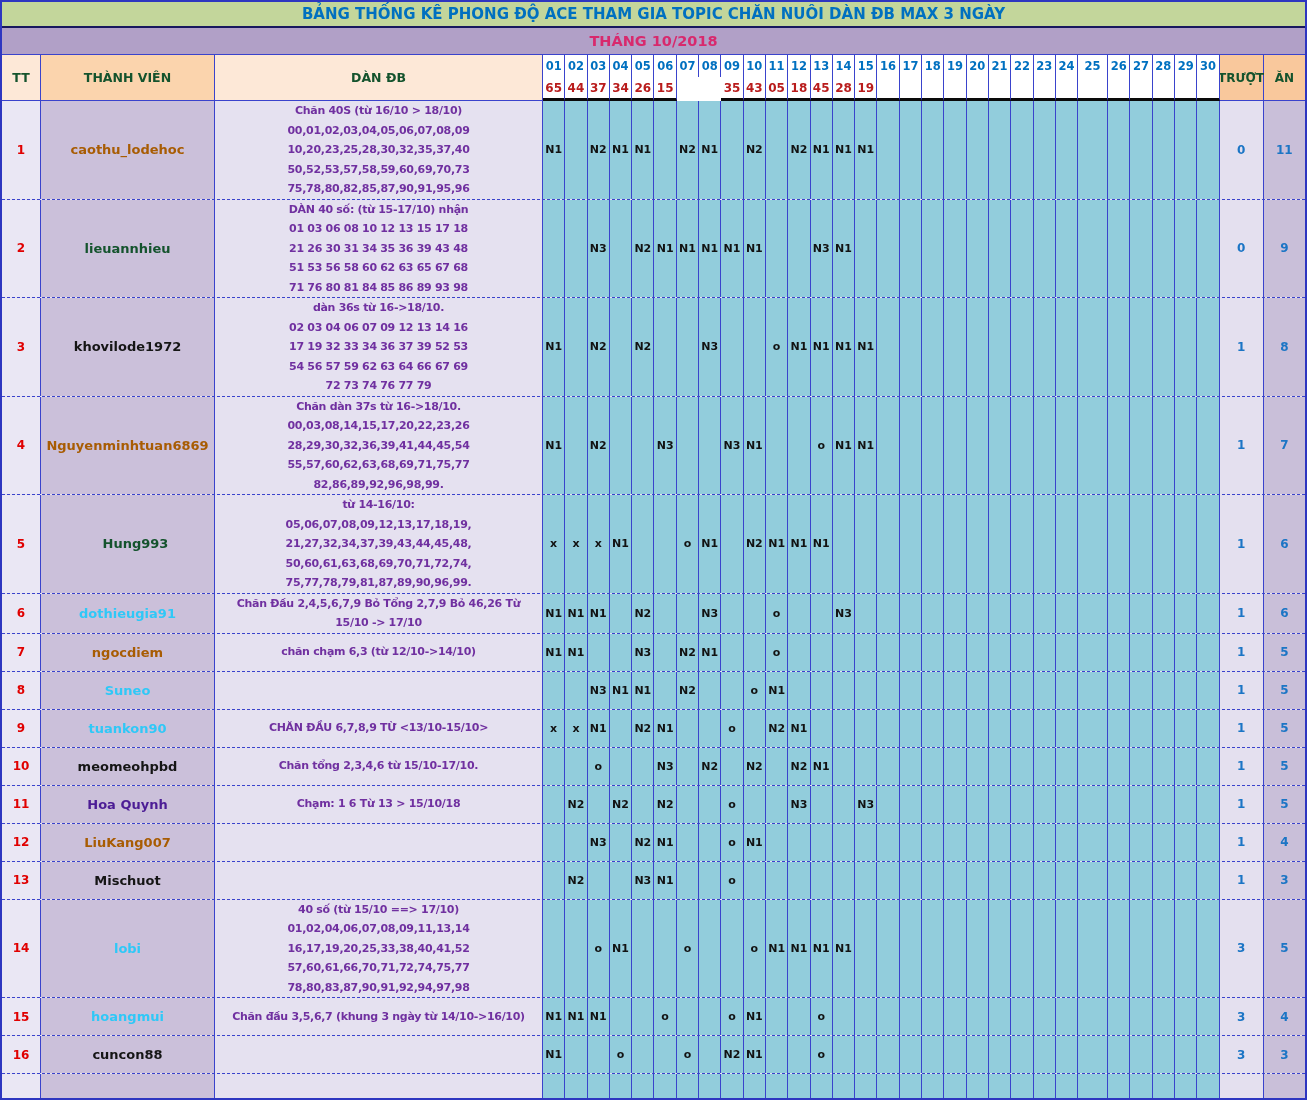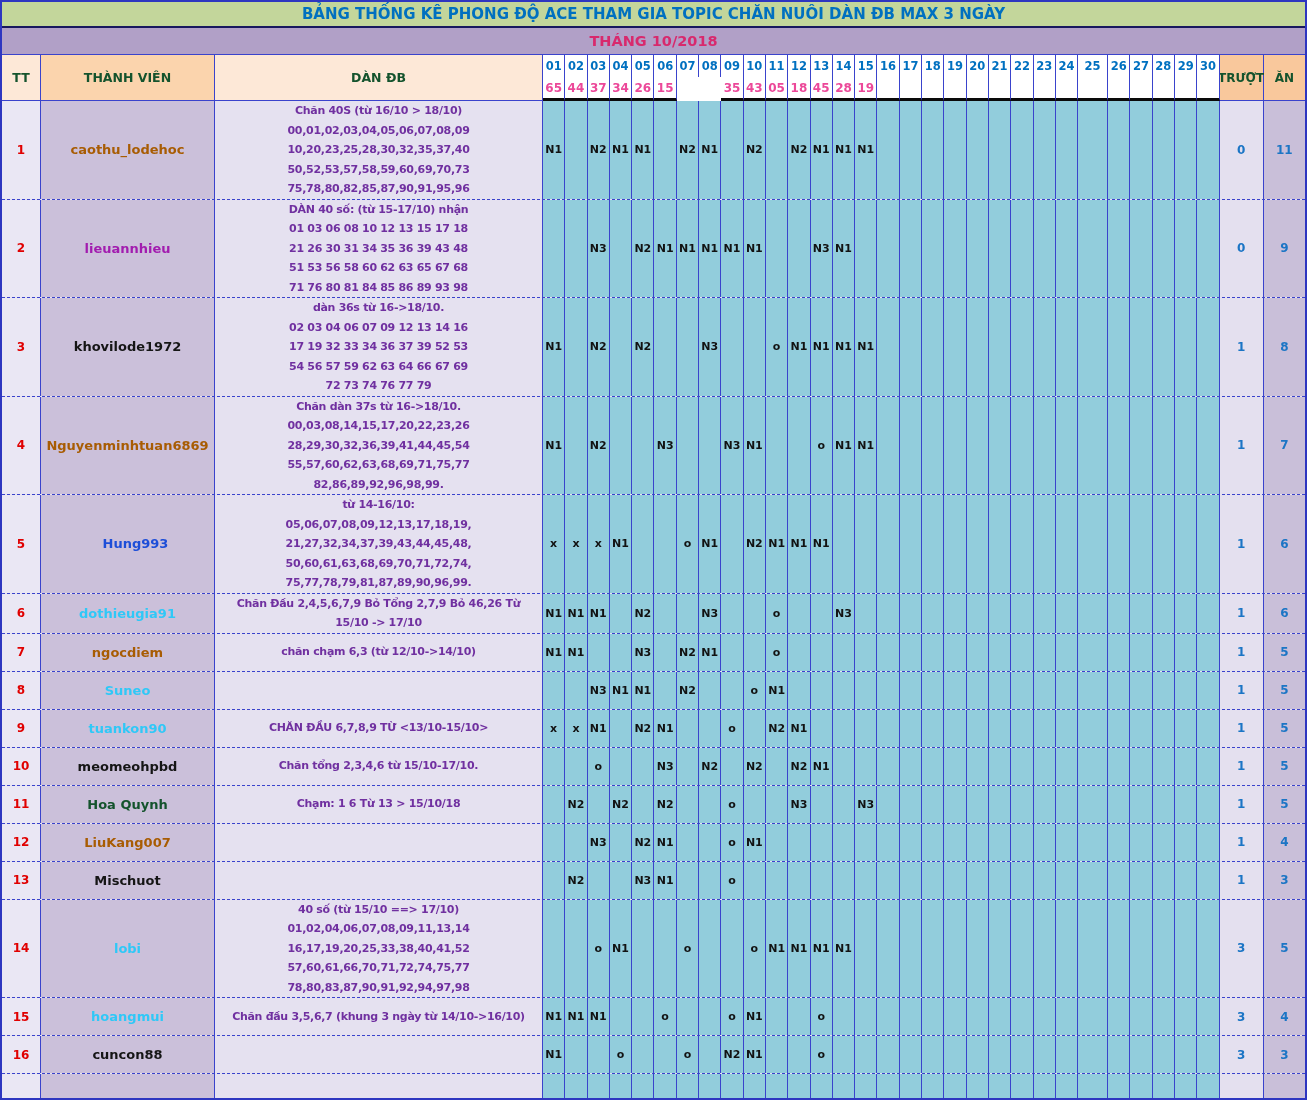--- a/index.html
+++ b/index.html
@@ -27,21 +27,21 @@
   }
   #hgrid{ grid-template-rows:22px 24px; background:#ffffff; }
   .hc{ border-right:1px solid #3a43cc; display:flex; align-items:center; justify-content:center; }
   .hlabel{ background:#fde8d7; color:#14532d; font-size:12.5px; border-bottom:1px solid #3a43cc; }
   .h-tt{ grid-column:1; grid-row:1/3; }
   .h-mem{ grid-column:2; grid-row:1/3; background:#fbd4ad; }
   .h-dan{ grid-column:3; grid-row:1/3; }
   .h-truot{ grid-column:34; grid-row:1/3; background:#f9c89c; font-size:12px; }
   .h-an{ grid-column:35; grid-row:1/3; background:#f9c89c; border-right:none; font-size:12px; }
   .daynum{ color:#0070c0; font-size:11.5px; background:#ffffff; }
-  .dayval{ color:#ec4899; font-size:12px; background:#ffffff; border-bottom:3px solid #0a0a0a; }
+  .dayval{ color:#b91c1c; font-size:12px; background:#ffffff; border-bottom:3px solid #0a0a0a; }
 
   #tbody{ display:flex; flex-direction:column; flex:1; }
   .row{ border-bottom:1px dashed #3a43cc; min-height:38px; }
   .c{ border-right:1px solid #3a43cc; display:flex; align-items:center; justify-content:center; }
   .ttc{ background:#eae7f4; color:#e00000; font-size:12px; }
   .namec{ background:#cbc0da; font-size:13px; }
   .descc{
     background:#e5e1f0; color:#7030a0; font-size:11px; line-height:19.5px;
     white-space:pre-line; text-align:center; letter-spacing:-0.3px; padding:0 2px;
   }
@@ -161,21 +161,21 @@
         <div class="c dayc"></div>
         <div class="c dayc"></div>
         <div class="c dayc"></div>
         <div class="c dayc"></div>
         <div class="c dayc"></div>
         <div class="c truotc">0</div>
         <div class="c anc">11</div>
       </div>
       <div class="grid row">
         <div class="c ttc">2</div>
-        <div class="c namec" style="color: #a21caf;">lieuannhieu</div>
+        <div class="c namec" style="color: #14532d;">lieuannhieu</div>
         <div class="c descc">DÀN 40 số: (từ 15-17/10) nhận
 01 03 06 08 10 12 13 15 17 18
 21 26 30 31 34 35 36 39 43 48
 51 53 56 58 60 62 63 65 67 68
 71 76 80 81 84 85 86 89 93 98</div>
         <div class="c dayc"></div>
         <div class="c dayc"></div>
         <div class="c dayc">N3</div>
         <div class="c dayc"></div>
         <div class="c dayc">N2</div>
@@ -284,21 +284,21 @@
         <div class="c dayc"></div>
         <div class="c dayc"></div>
         <div class="c dayc"></div>
         <div class="c dayc"></div>
         <div class="c dayc"></div>
         <div class="c truotc">1</div>
         <div class="c anc">7</div>
       </div>
       <div class="grid row">
         <div class="c ttc">5</div>
-        <div class="c namec" style="color: #1d4ed8; padding-left: 16px;">Hung993</div>
+        <div class="c namec" style="color: #14532d; padding-left: 16px;">Hung993</div>
         <div class="c descc">từ 14-16/10:
 05,06,07,08,09,12,13,17,18,19,
 21,27,32,34,37,39,43,44,45,48,
 50,60,61,63,68,69,70,71,72,74,
 75,77,78,79,81,87,89,90,96,99.</div>
         <div class="c dayc">x</div>
         <div class="c dayc">x</div>
         <div class="c dayc">x</div>
         <div class="c dayc">N1</div>
         <div class="c dayc"></div>
@@ -511,21 +511,21 @@
         <div class="c dayc"></div>
         <div class="c dayc"></div>
         <div class="c dayc"></div>
         <div class="c dayc"></div>
         <div class="c dayc"></div>
         <div class="c truotc">1</div>
         <div class="c anc">5</div>
       </div>
       <div class="grid row">
         <div class="c ttc">11</div>
-        <div class="c namec" style="color: #14532d;">Hoa Quynh</div>
+        <div class="c namec" style="color: #4c1d95;">Hoa Quynh</div>
         <div class="c descc">Chạm: 1 6 Từ 13 &gt; 15/10/18</div>
         <div class="c dayc"></div>
         <div class="c dayc">N2</div>
         <div class="c dayc"></div>
         <div class="c dayc">N2</div>
         <div class="c dayc"></div>
         <div class="c dayc">N2</div>
         <div class="c dayc"></div>
         <div class="c dayc"></div>
         <div class="c dayc">o</div>

